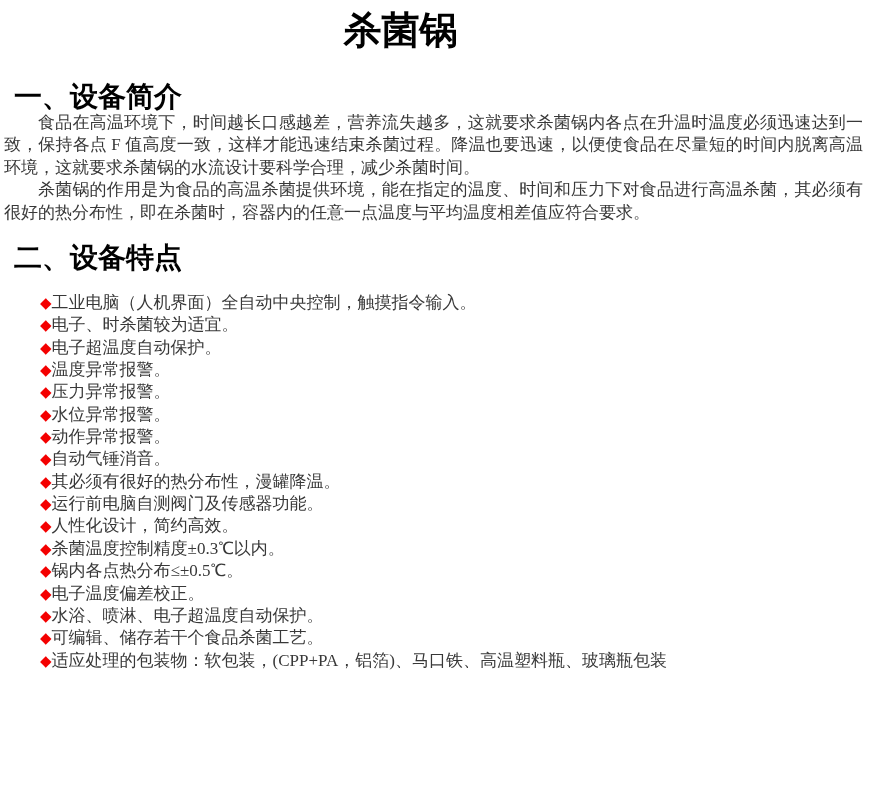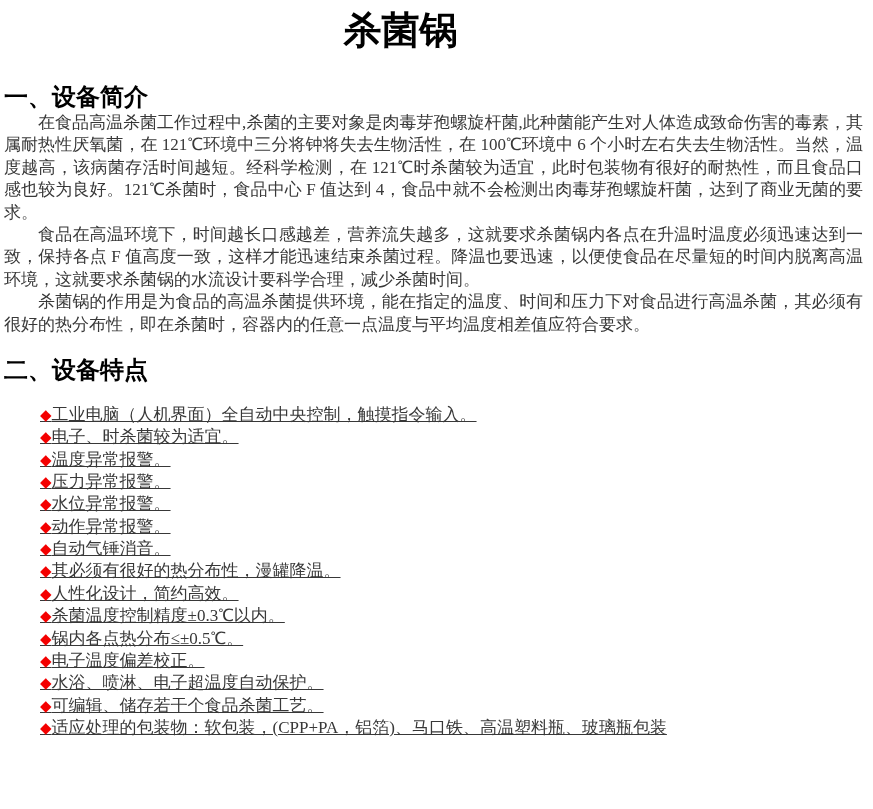--- a/index.html
+++ b/index.html
@@ -23,24 +23,24 @@
   .doc-title{
     margin:0 66px 0 0;
     text-align:center;
     font-family:"Liberation Sans", sans-serif;
     font-weight:bold;
     font-size:38px;
     line-height:48px;
     color:var(--heading-text);
   }
   .section-heading{
-    margin:28px 0 0 0;
+    margin:28px 0 0 10px;
     font-family:Liberation Sans, sans-serif;
     font-weight:bold;
-    font-size:24px;
+    font-size:28px;
     line-height:30px;
     color:var(--heading-text);
   }
   .section-heading.second{
     margin-top:19px;
   }
   .body-para{
     margin:0;
     font-size:17px;
     line-height:22.4px;
@@ -51,51 +51,51 @@
   .feature-list{
     list-style:none;
     margin:19px 0 0 0;
     padding:0 0 0 36px;
     font-size:17px;
     line-height:22.35px;
     color:var(--body-text);
   }
   .feature{
     white-space:nowrap;
-    text-decoration:underline;
   }
   .diamond{
     color:var(--bullet-color);
     font-size:15px;
   }
 </style>
 </head>
 <body>
 
 <div class="page">
 
   <h1 class="doc-title">杀菌锅</h1>
 
   <h2 class="section-heading">一、设备简介</h2>
 
-  <p class="body-para">在食品高温杀菌工作过程中,杀菌的主要对象是肉毒芽孢螺旋杆菌,此种菌能产生对人体造成致命伤害的毒素，其属耐热性厌氧菌，在 121℃环境中三分将钟将失去生物活性，在 100℃环境中 6 个小时左右失去生物活性。当然，温度越高，该病菌存活时间越短。经科学检测，在 121℃时杀菌较为适宜，此时包装物有很好的耐热性，而且食品口感也较为良好。121℃杀菌时，食品中心 F 值达到 4，食品中就不会检测出肉毒芽孢螺旋杆菌，达到了商业无菌的要求。</p>
   <p class="body-para">食品在高温环境下，时间越长口感越差，营养流失越多，这就要求杀菌锅内各点在升温时温度必须迅速达到一致，保持各点 F 值高度一致，这样才能迅速结束杀菌过程。降温也要迅速，以便使食品在尽量短的时间内脱离高温环境，这就要求杀菌锅的水流设计要科学合理，减少杀菌时间。</p>
   <p class="body-para">杀菌锅的作用是为食品的高温杀菌提供环境，能在指定的温度、时间和压力下对食品进行高温杀菌，其必须有很好的热分布性，即在杀菌时，容器内的任意一点温度与平均温度相差值应符合要求。</p>
 
   <h2 class="section-heading second">二、设备特点</h2>
 
   <ul class="feature-list">
     <li class="feature"><span class="diamond">◆</span><span class="feature-text">工业电脑（人机界面）全自动中央控制，触摸指令输入。</span></li>
     <li class="feature"><span class="diamond">◆</span><span class="feature-text">电子、时杀菌较为适宜。</span></li>
+    <li class="feature"><span class="diamond">◆</span><span class="feature-text">电子超温度自动保护。</span></li>
     <li class="feature"><span class="diamond">◆</span><span class="feature-text">温度异常报警。</span></li>
     <li class="feature"><span class="diamond">◆</span><span class="feature-text">压力异常报警。</span></li>
     <li class="feature"><span class="diamond">◆</span><span class="feature-text">水位异常报警。</span></li>
     <li class="feature"><span class="diamond">◆</span><span class="feature-text">动作异常报警。</span></li>
     <li class="feature"><span class="diamond">◆</span><span class="feature-text">自动气锤消音。</span></li>
     <li class="feature"><span class="diamond">◆</span><span class="feature-text">其必须有很好的热分布性，漫罐降温。</span></li>
+    <li class="feature"><span class="diamond">◆</span><span class="feature-text">运行前电脑自测阀门及传感器功能。</span></li>
     <li class="feature"><span class="diamond">◆</span><span class="feature-text">人性化设计，简约高效。</span></li>
     <li class="feature"><span class="diamond">◆</span><span class="feature-text">杀菌温度控制精度±0.3℃以内。</span></li>
     <li class="feature"><span class="diamond">◆</span><span class="feature-text">锅内各点热分布≤±0.5℃。</span></li>
     <li class="feature"><span class="diamond">◆</span><span class="feature-text">电子温度偏差校正。</span></li>
     <li class="feature"><span class="diamond">◆</span><span class="feature-text">水浴、喷淋、电子超温度自动保护。</span></li>
     <li class="feature"><span class="diamond">◆</span><span class="feature-text">可编辑、储存若干个食品杀菌工艺。</span></li>
     <li class="feature"><span class="diamond">◆</span><span class="feature-text">适应处理的包装物：软包装，(CPP+PA，铝箔)、马口铁、高温塑料瓶、玻璃瓶包装</span></li>
   </ul>
 
 </div>

